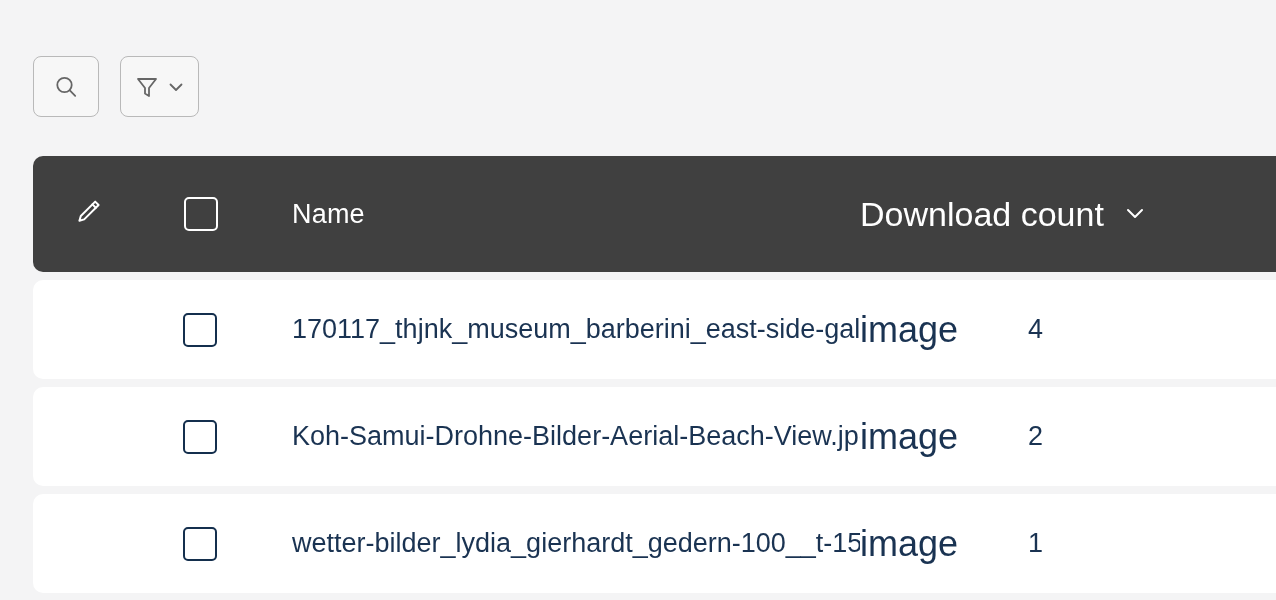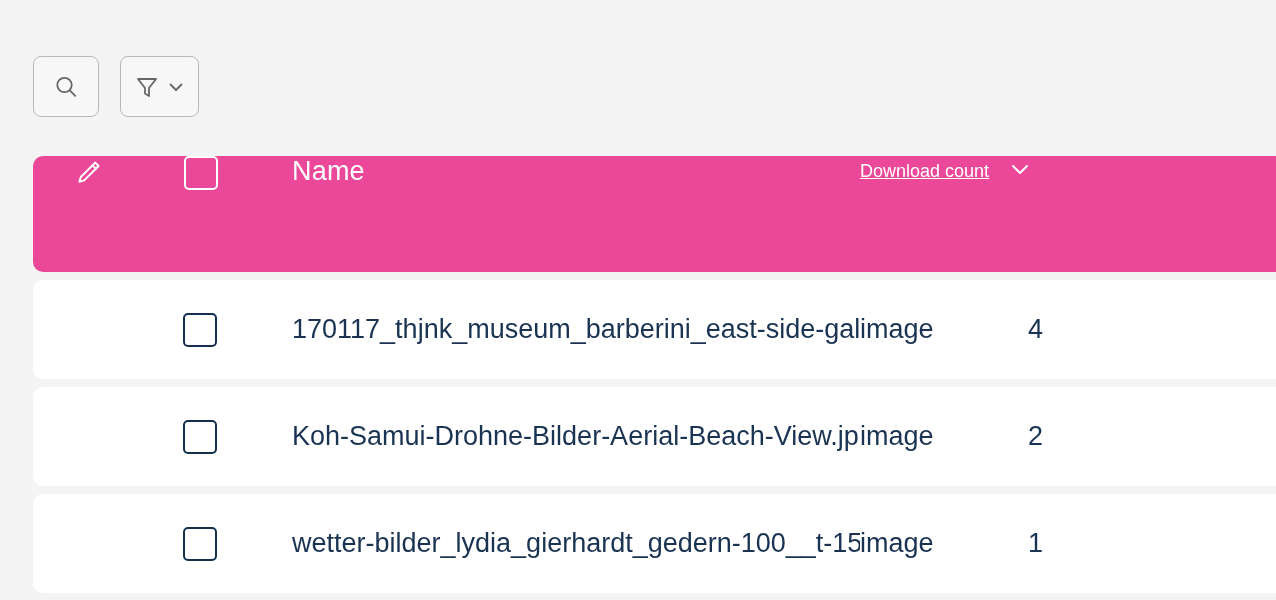--- a/index.html
+++ b/index.html
@@ -44,24 +44,24 @@
   .table {
     position: absolute;
     left: 33px;
     top: 156px;
     width: 1243px;
   }
 
   .thead {
     box-sizing: border-box;
     height: 116px;
-    background: #ec4899;
+    background: #404040;
     border-radius: 10px 0 0 10px;
     display: flex;
-    align-items: flex-start;
+    align-items: center;
     color: #ffffff;
     overflow: hidden;
   }
   .th-edit {
     width: 110px;
     display: flex;
     align-items: center;
     justify-content: center;
     flex: none;
   }
@@ -90,23 +90,22 @@
     flex: none;
     width: 168px;
     display: flex;
     align-items: center;
     font-size: 27px;
   }
   .th-count {
     flex: 1;
     display: flex;
     align-items: center;
-    font-size: 18px;
+    font-size: 34px;
     gap: 18px;
-    text-decoration: underline;
   }
 
   .checkbox {
     box-sizing: border-box;
     width: 34px;
     height: 34px;
     border: 2px solid #ffffff;
     border-radius: 5px;
     background: transparent;
     cursor: pointer;
@@ -144,21 +143,21 @@
     align-items: center;
     font-size: 27px;
     white-space: nowrap;
     overflow: hidden;
   }
   .td-type {
     flex: none;
     width: 168px;
     display: flex;
     align-items: center;
-    font-size: 27px;
+    font-size: 36px;
   }
   .td-count {
     flex: 1;
     display: flex;
     align-items: center;
     font-size: 27px;
   }
 </style>
 </head>
 <body>

